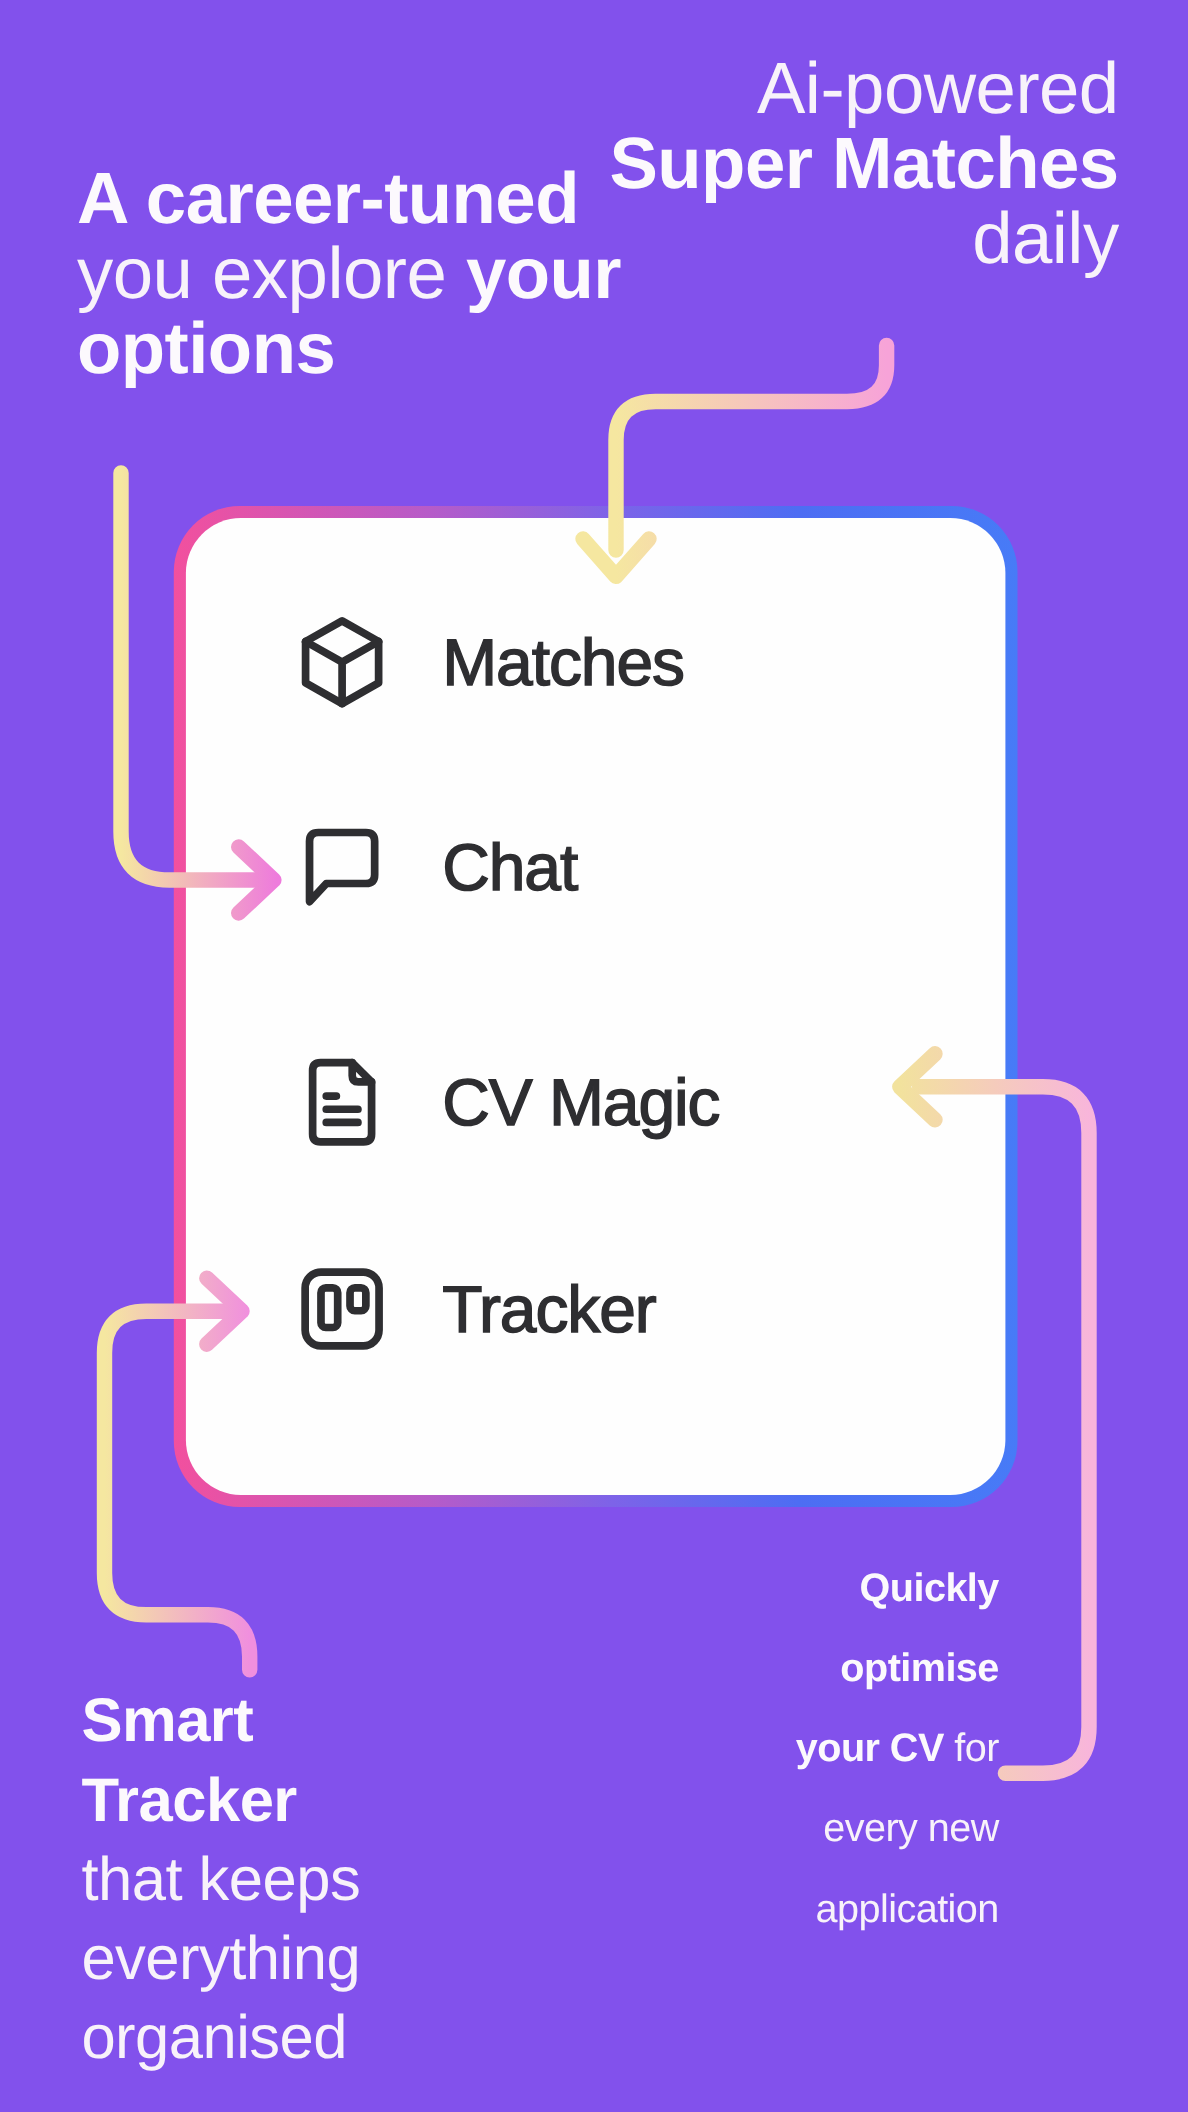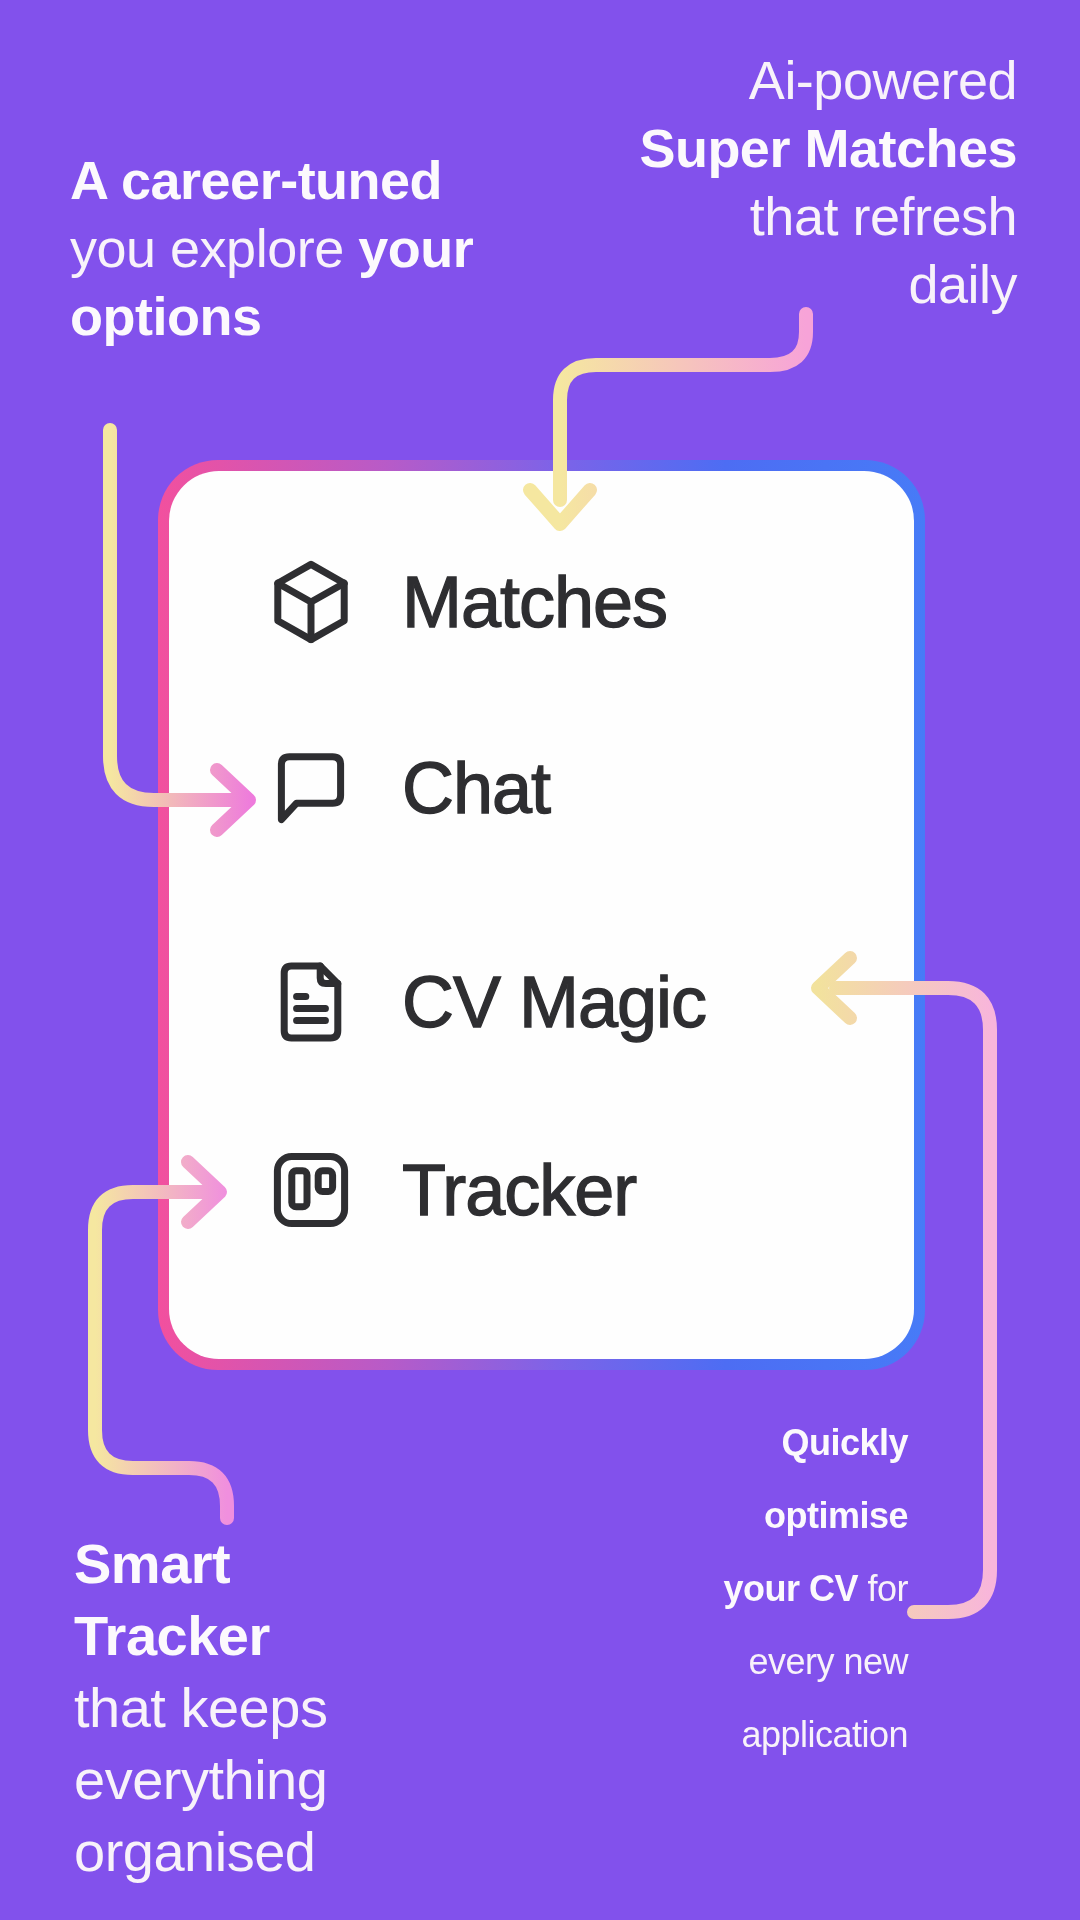--- a/index.html
+++ b/index.html
@@ -8,21 +8,21 @@
     width:1080px;height:1920px;
     background:#8251EC;
     overflow:hidden;
     font-family:"Liberation Sans","DejaVu Sans",sans-serif;
   }
 
   
   .annot{
     position:absolute;
     color:#F8F2FA;
-    font-size:54px;
+    font-size:66px;
     line-height:68px;
     letter-spacing:-0.5px;
     white-space:nowrap;
   }
   .annot .b{font-weight:700;color:#FCF9FD;}
   .annot .r{font-weight:400;}
   .annot-top-left{left:70px;top:146px;text-align:left;}
   .annot-top-right{right:63px;top:46px;text-align:right;}
   .annot-bottom-left{left:74px;top:1528px;font-size:56px;line-height:72px;text-align:left;}
   .annot-bottom-right{right:172px;top:1406px;font-size:36px;line-height:73px;text-align:right;}
@@ -46,21 +46,21 @@
   .menu-row{
     position:absolute;
     left:94px;
     height:104px;
     display:flex;
     align-items:center;
     gap:43px;
   }
   .menu-row svg{flex:0 0 auto;}
   .menu-label{
-    font-size:72px;
+    font-size:60px;
     color:#2E2E31;
     font-weight:500;
     letter-spacing:-1px;
     -webkit-text-stroke:1.3px #2E2E31;
   }
   .row-matches{top:79px;}
   .row-chat{top:265px;}
   .row-cv{top:479px;}
   .row-tracker{top:667px;}
 
@@ -79,21 +79,20 @@
 
   <div class="annot annot-top-left">
       <div class="line"><span class="b">A career-tuned</span></div>
       <div class="line"><span class="r">you explore </span><span class="b">your</span></div>
       <div class="line"><span class="b">options</span></div>
     </div>
 
   <div class="annot annot-top-right">
       <div class="line"><span class="r">Ai-powered</span></div>
       <div class="line"><span class="b">Super Matches</span></div>
-      <div class="line"><span class="r">that refresh</span></div>
       <div class="line"><span class="r">daily</span></div>
     </div>
 
   <div class="annot annot-bottom-left">
       <div class="line"><span class="b">Smart</span></div>
       <div class="line"><span class="b">Tracker</span></div>
       <div class="line"><span class="r">that keeps</span></div>
       <div class="line"><span class="r">everything</span></div>
       <div class="line"><span class="r">organised</span></div>
     </div>

